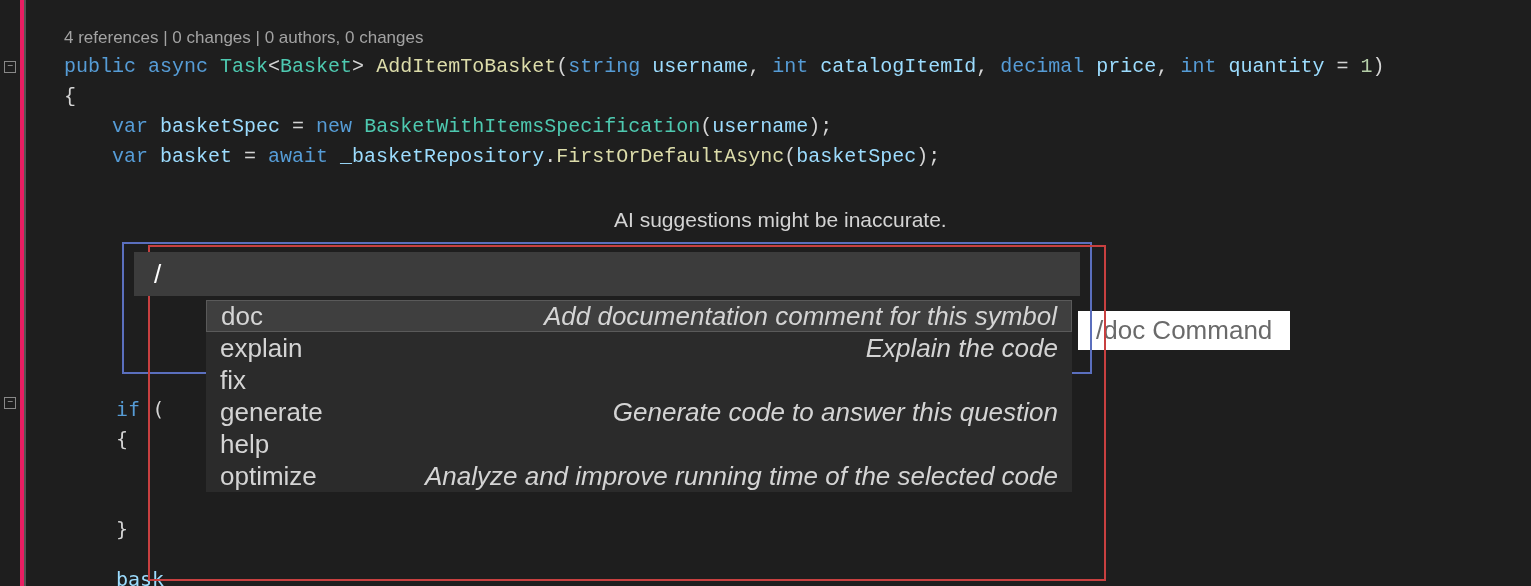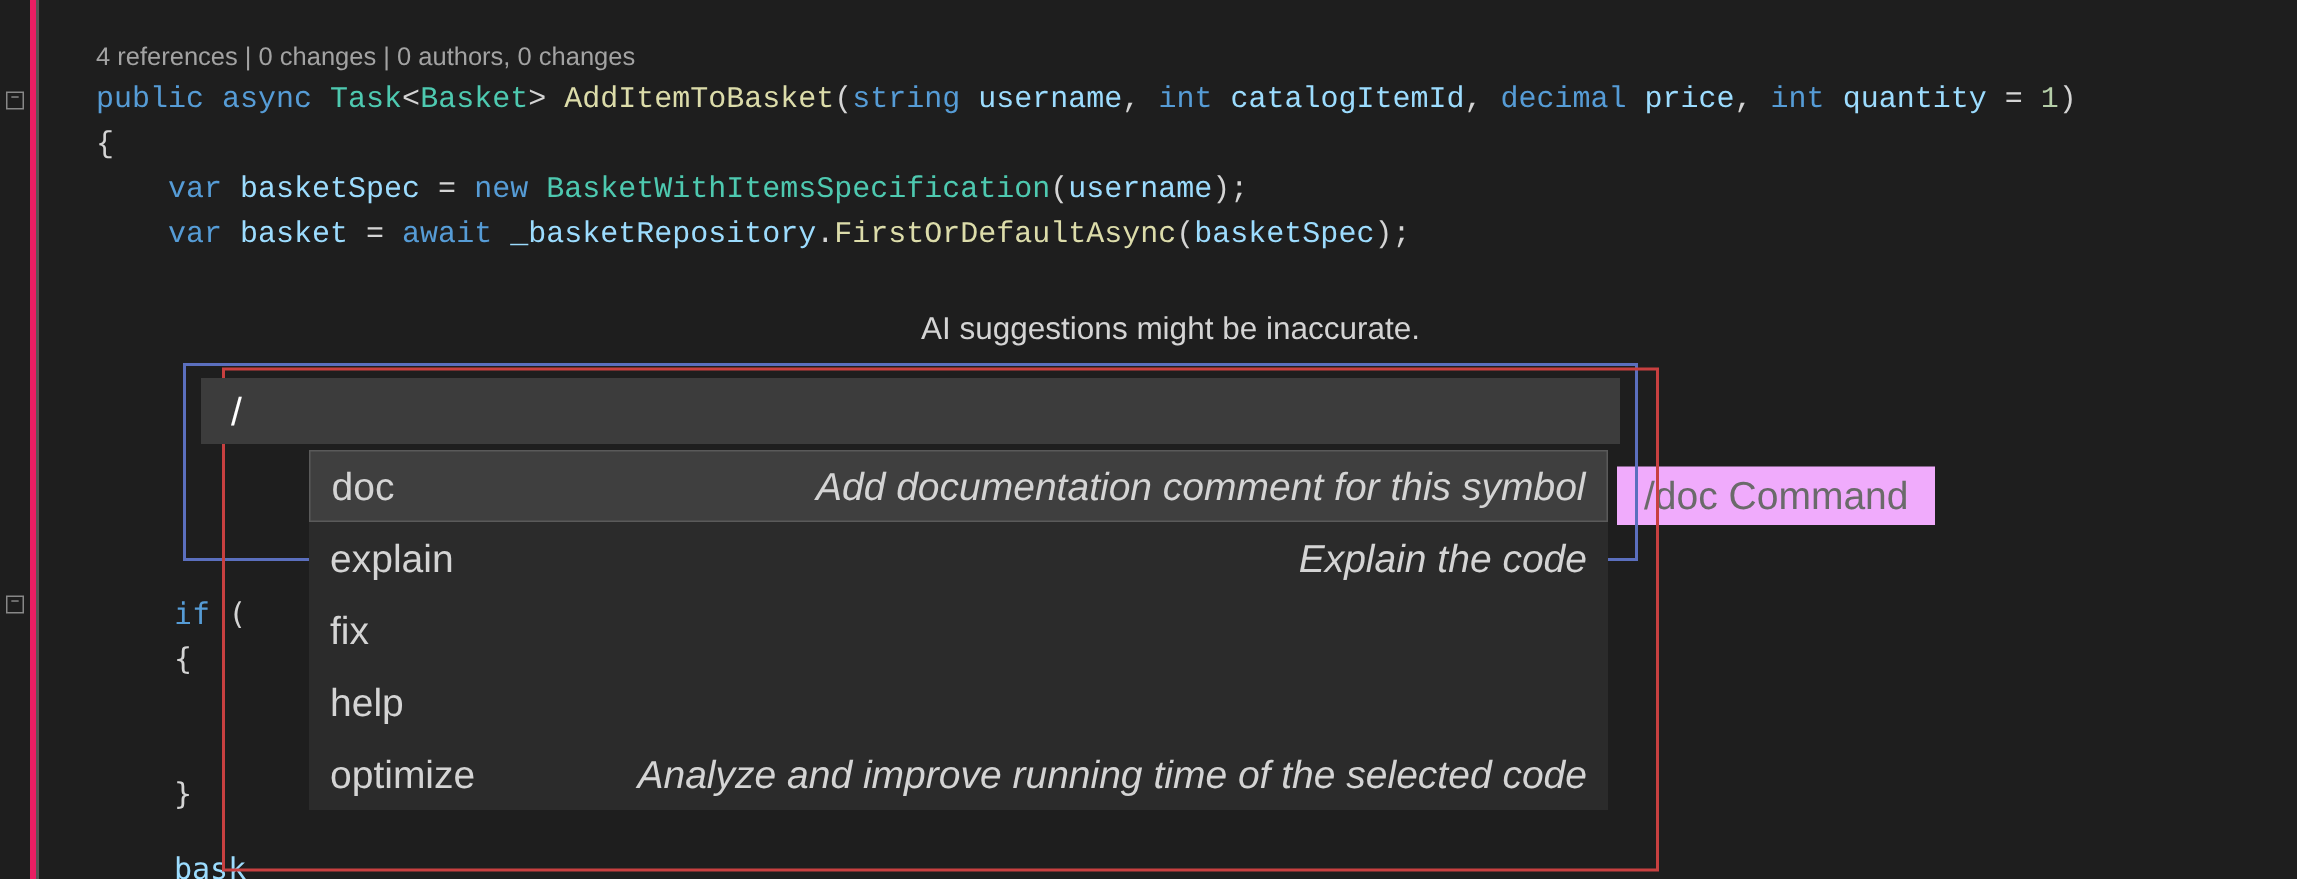--- a/index.html
+++ b/index.html
@@ -117,21 +117,21 @@
       position: absolute;
       top: 300px;
       left: 206px;
       width: 866px;
       background: #2b2b2b;
     }
     .ai-suggestion-row {
       display: flex;
       justify-content: space-between;
       align-items: center;
-      height: 48px;
+      height: 32px;
       padding: 0 14px;
       font-family: 'Segoe UI', Arial, sans-serif;
       font-size: 26px;
       color: #e0e0e0;
       cursor: pointer;
     }
     .ai-suggestion-row.selected {
       background: #3f3f3f;
       border: 1px solid #5a5a5a;
     }
@@ -145,21 +145,21 @@
       font-style: italic;
     }
 
     .tooltip-label {
       position: absolute;
       top: 311px;
       left: 1078px;
       font-family: 'Segoe UI', Arial, sans-serif;
       font-size: 26px;
       color: #6a6a6a;
-      background: #f0abfc;
+      background: #ffffff;
       padding: 4px 18px;
     }
 
     .bg-code-if {
       position: absolute;
       top: 394px;
       left: 116px;
       font-family: Consolas, monospace;
       font-size: 20px;
       line-height: 30px;
@@ -219,19 +219,23 @@
     <span class="ai-desc">Add documentation comment for this symbol</span>
   </div>
   <div class="ai-suggestion-row">
     <span class="ai-cmd">explain</span>
     <span class="ai-desc">Explain the code</span>
   </div>
   <div class="ai-suggestion-row">
     <span class="ai-cmd">fix</span>
   </div>
   <div class="ai-suggestion-row">
+    <span class="ai-cmd">generate</span>
+    <span class="ai-desc">Generate code to answer this question</span>
+  </div>
+  <div class="ai-suggestion-row">
     <span class="ai-cmd">help</span>
   </div>
   <div class="ai-suggestion-row">
     <span class="ai-cmd">optimize</span>
     <span class="ai-desc">Analyze and improve running time of the selected code</span>
   </div>
 </div>
 
 </body></html>

